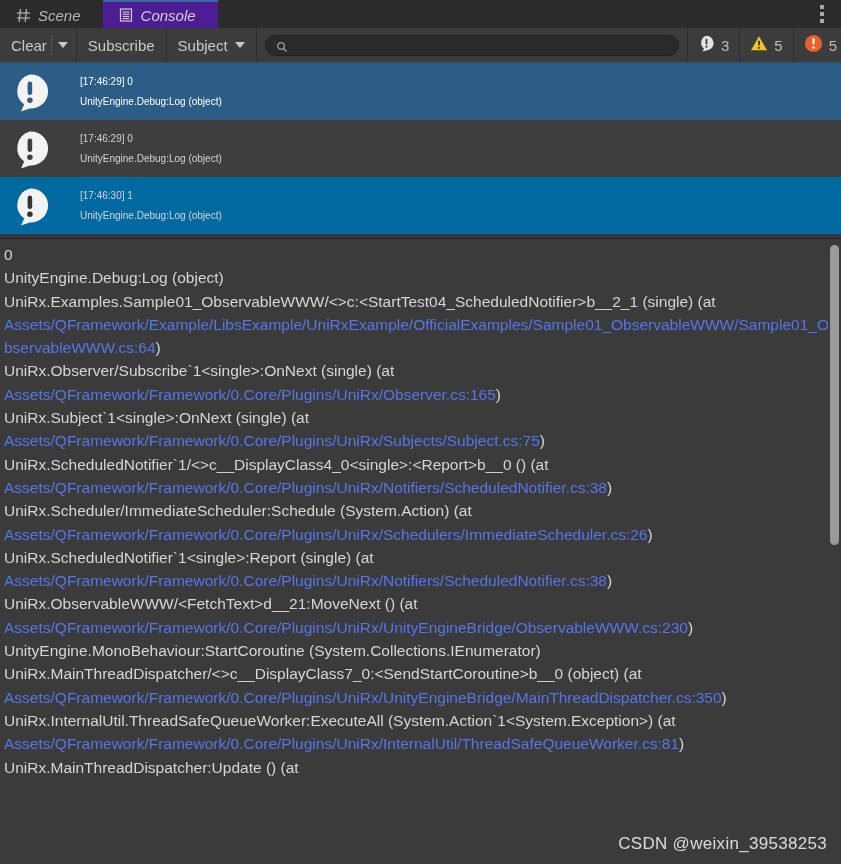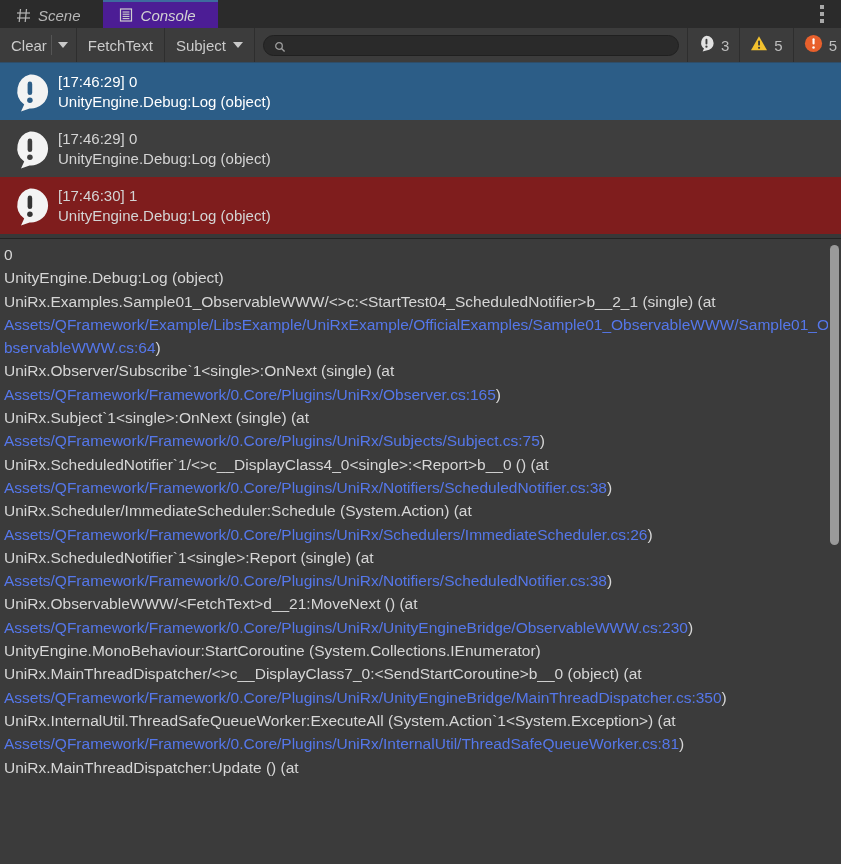--- a/index.html
+++ b/index.html
@@ -172,32 +172,33 @@
     background: #383838;
   }
   .logrow {
     height: 57px;
     display: flex;
     align-items: center;
     padding-left: 10px;
     box-sizing: border-box;
   }
   .logrow.odd  { background: #3e3e3e; }
-  .logrow.even { background: #7f1d1d; }
+  .logrow.even { background: #0369a1; }
   .logrow.selected { background: #2c5d87; }
   .logrow .ic {
     width: 40px;
     height: 40px;
     flex: none;
     margin-right: 8px;
   }
   .logtext {
-    font-size: 15px;
+    font-size: 10px;
     line-height: 20px;
     color: #d4d4d4;
+    margin-left: 22px;
   }
   .logrow.selected .logtext { color: #ffffff; }
   .logtext .l1 { display: block; }
   .logtext .l2 { display: block; }
 
   
   .splitter {
     height: 1px;
     background: #232323;
   }
@@ -289,21 +290,21 @@
 
   <div class="tb-btn clear">
     <span>Clear</span>
   </div>
   <div class="tb-sep-thin"></div>
   <div class="tb-caret">
     <span class="caret"></span>
   </div>
 
   <div class="tb-btn">
-    <span>FetchText</span>
+    <span>Subscribe</span>
   </div>
 
 
   <div class="tb-btn">
     <span>Subject</span>
     <span class="caret"></span>
   </div>
 
   <div class="search-wrap">
     <div class="search-box">
@@ -424,13 +425,14 @@
 UniRx.MainThreadDispatcher/&lt;&gt;c__DisplayClass7_0:&lt;SendStartCoroutine&gt;b__0 (object) (at
 </span><span class="lnk">Assets/QFramework/Framework/0.Core/Plugins/UniRx/UnityEngineBridge/MainThreadDispatcher.cs:350</span><span>)
 UniRx.InternalUtil.ThreadSafeQueueWorker:ExecuteAll (System.Action`1&lt;System.Exception&gt;) (at
 </span><span class="lnk">Assets/QFramework/Framework/0.Core/Plugins/UniRx/InternalUtil/ThreadSafeQueueWorker.cs:81</span><span>)
 UniRx.MainThreadDispatcher:Update () (at</span></div>
 
   <div class="scrollbar-track">
     <div class="scrollbar-thumb"></div>
   </div>
 
+  <div class="watermark">CSDN @weixin_39538253</div>
 </div>
 
 </body></html>

